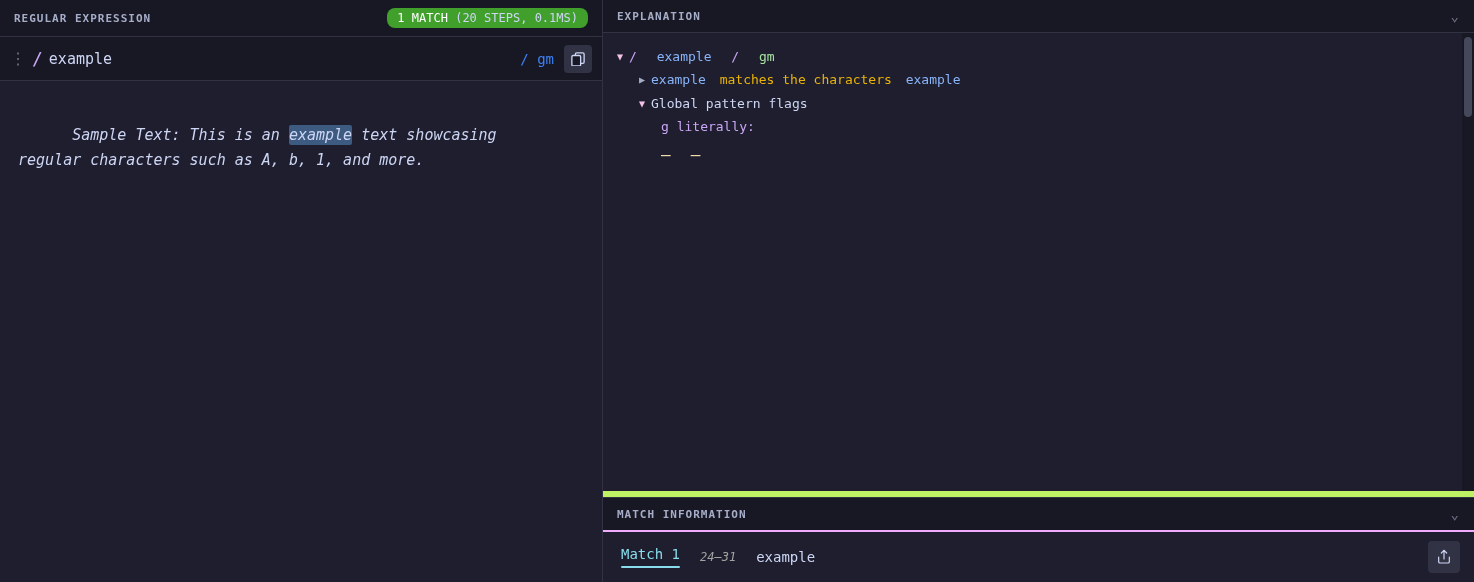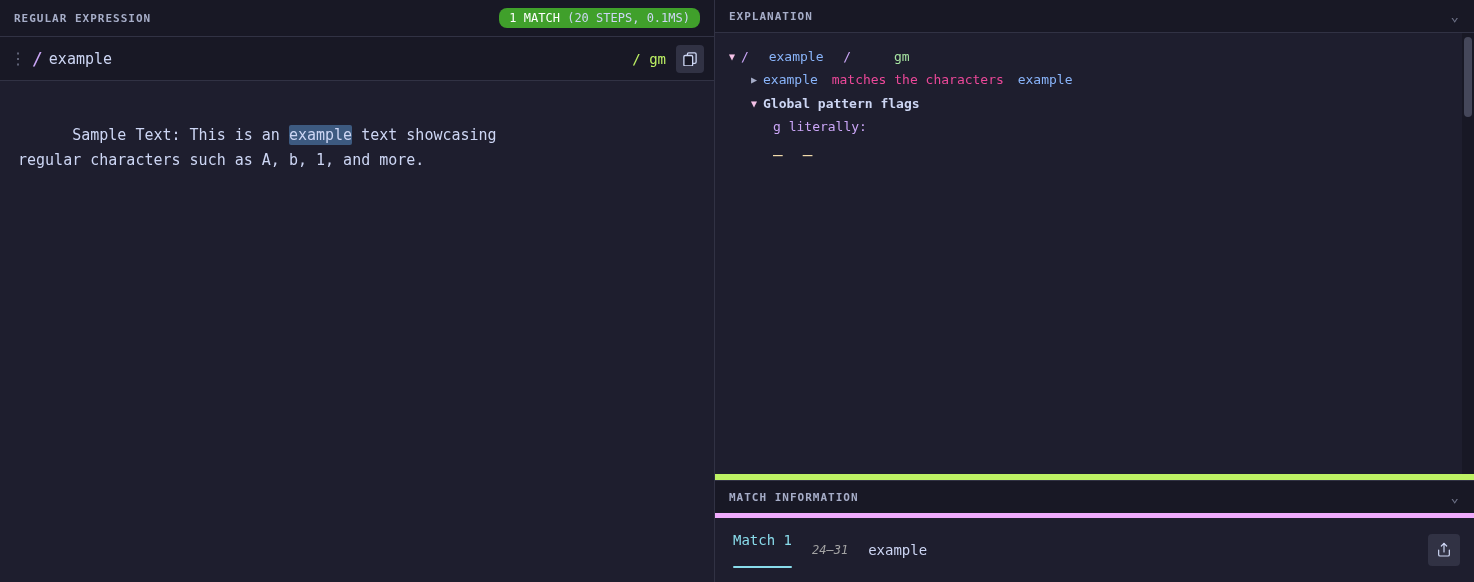--- a/index.html
+++ b/index.html
@@ -9,21 +9,21 @@
       font-family: 'Consolas', 'Monaco', monospace;
       font-size: 14px;
       width: 1474px;
       height: 582px;
       display: flex;
       overflow: hidden;
     }
 
     
     .left-panel {
-      width: 715px;
+      width: 603px;
       border-right: 1px solid #313244;
       display: flex;
       flex-direction: column;
       flex-shrink: 0;
     }
 
     .section-header {
       background: #181825;
       padding: 8px 14px;
       font-size: 11px;
@@ -78,21 +78,21 @@
       flex: 1;
       background: transparent;
       border: none;
       outline: none;
       color: #cdd6f4;
       font-family: 'Consolas', 'Monaco', monospace;
       font-size: 15px;
     }
 
     .regex-flags {
-      color: #bef264;
+      color: #3b82f6;
       font-size: 14px;
       margin-right: 10px;
     }
 
     .copy-btn {
       background: #313244;
       border: none;
       color: #cdd6f4;
       width: 28px;
       height: 28px;
@@ -110,20 +110,21 @@
       padding: 16px 18px;
       overflow-y: auto;
     }
 
     .test-string-text {
       font-family: 'Consolas', 'Monaco', monospace;
       font-size: 15px;
       line-height: 1.7;
       color: #cdd6f4;
       white-space: pre-wrap;
+      font-style: italic;
     }
 
     .highlight {
       background: #3d5a80;
       color: #cdd6f4;
       border-radius: 2px;
       padding: 1px 0;
     }
 
     
@@ -196,40 +197,39 @@
     }
 
     .mono-purple {
       font-family: 'Consolas', 'Monaco', monospace;
       color: #cba6f7;
     }
 
     .mono-green {
       font-family: 'Consolas', 'Monaco', monospace;
       color: #a6e3a1;
-      margin-left: 23px;
     }
 
     .text-normal {
-      color: #ec4899;
+      color: #eab308;
       text-align: right;
     }
 
     .exp-indent {
       padding-left: 22px;
     }
 
     .global-flags-row {
       display: flex;
       align-items: flex-start;
       gap: 6px;
     }
 
     .bold-text {
-      font-weight: bold;
+      font-weight: normal;
       color: #cdd6f4;
     }
 
     .scrollbar-area {
       position: absolute;
       right: 0;
       top: 0;
       width: 12px;
       height: 100%;
       background: #181825;
@@ -252,36 +252,36 @@
     .match-info-header {
       background: #181825;
       padding: 8px 14px;
       font-size: 11px;
       font-weight: bold;
       color: #a6adc8;
       letter-spacing: 1px;
       display: flex;
       align-items: center;
       justify-content: space-between;
-      border-bottom: 5px solid #f0abfc;
+      border-bottom: 2px solid #f0abfc;
     }
 
     .match-info-body {
       padding: 14px 18px;
       display: flex;
       align-items: center;
       gap: 20px;
       position: relative;
     }
 
     .match-tab {
       display: flex;
       flex-direction: column;
       align-items: flex-start;
-      gap: 16px;
+      gap: 2px;
     }
 
     .match-tab-label {
       font-size: 14px;
       color: #89dceb;
       padding-bottom: 2px;
     }
 
     .match-tab-underline {
       height: 2px;

